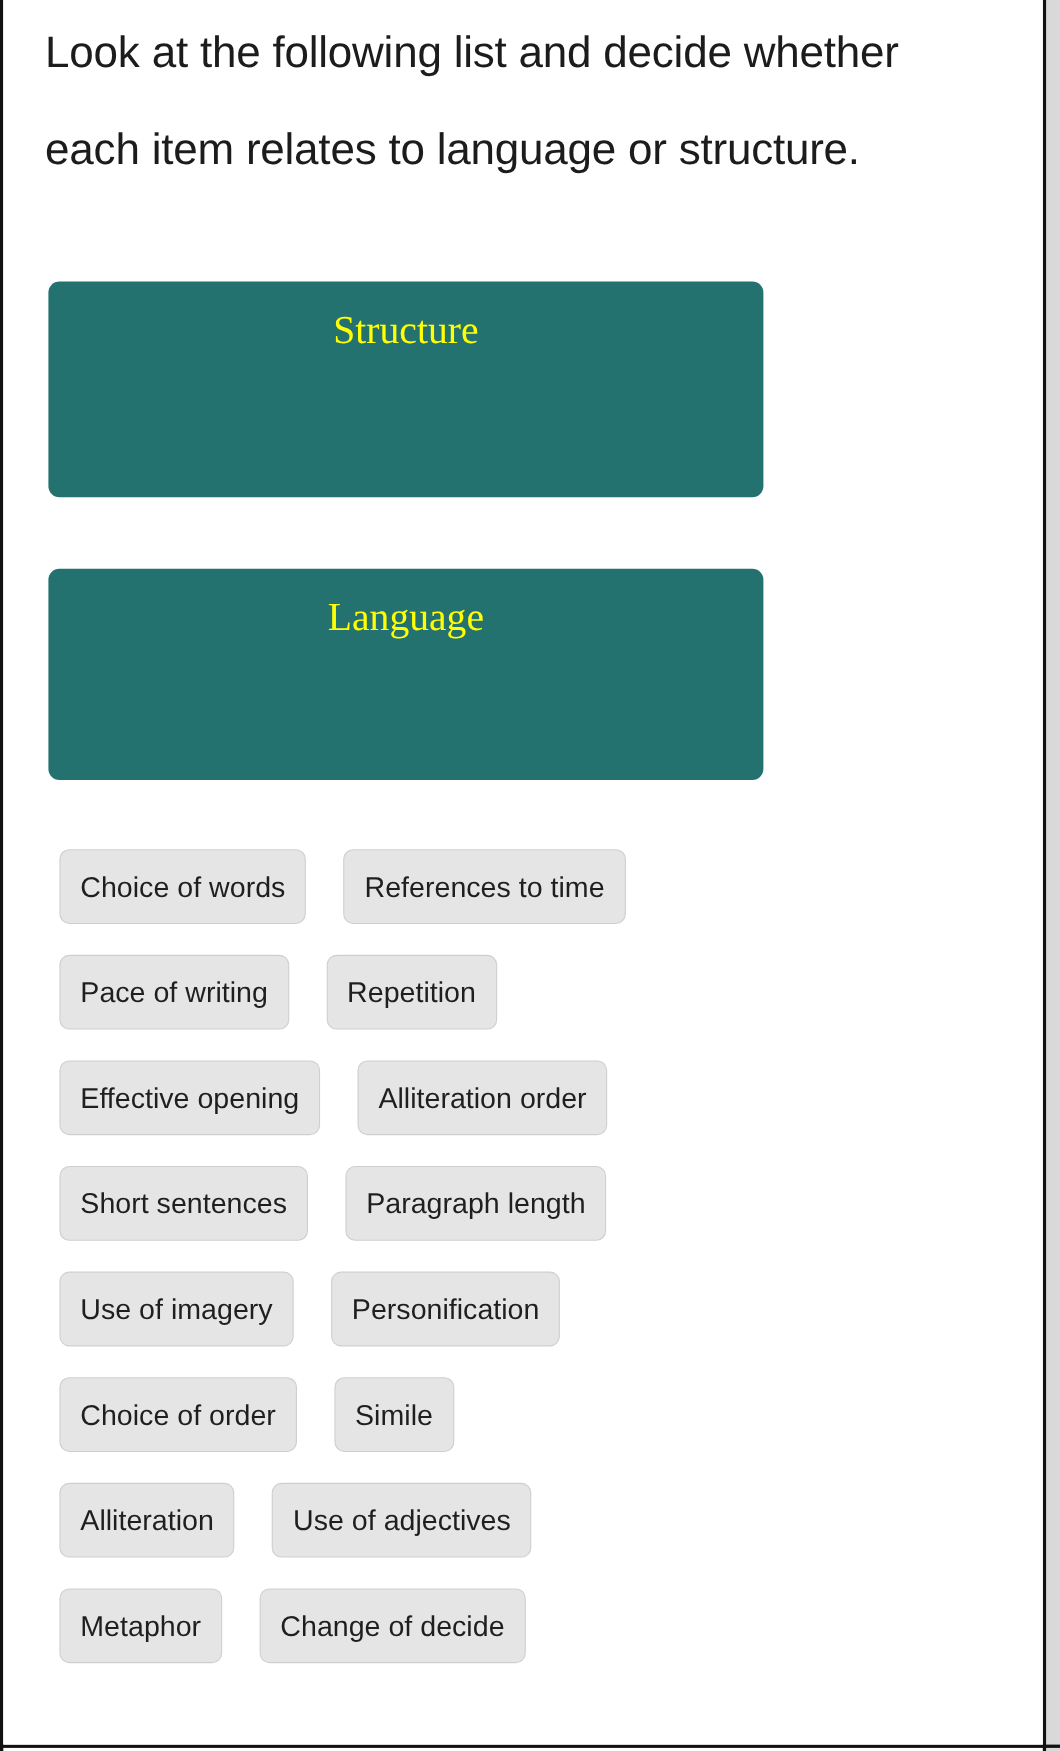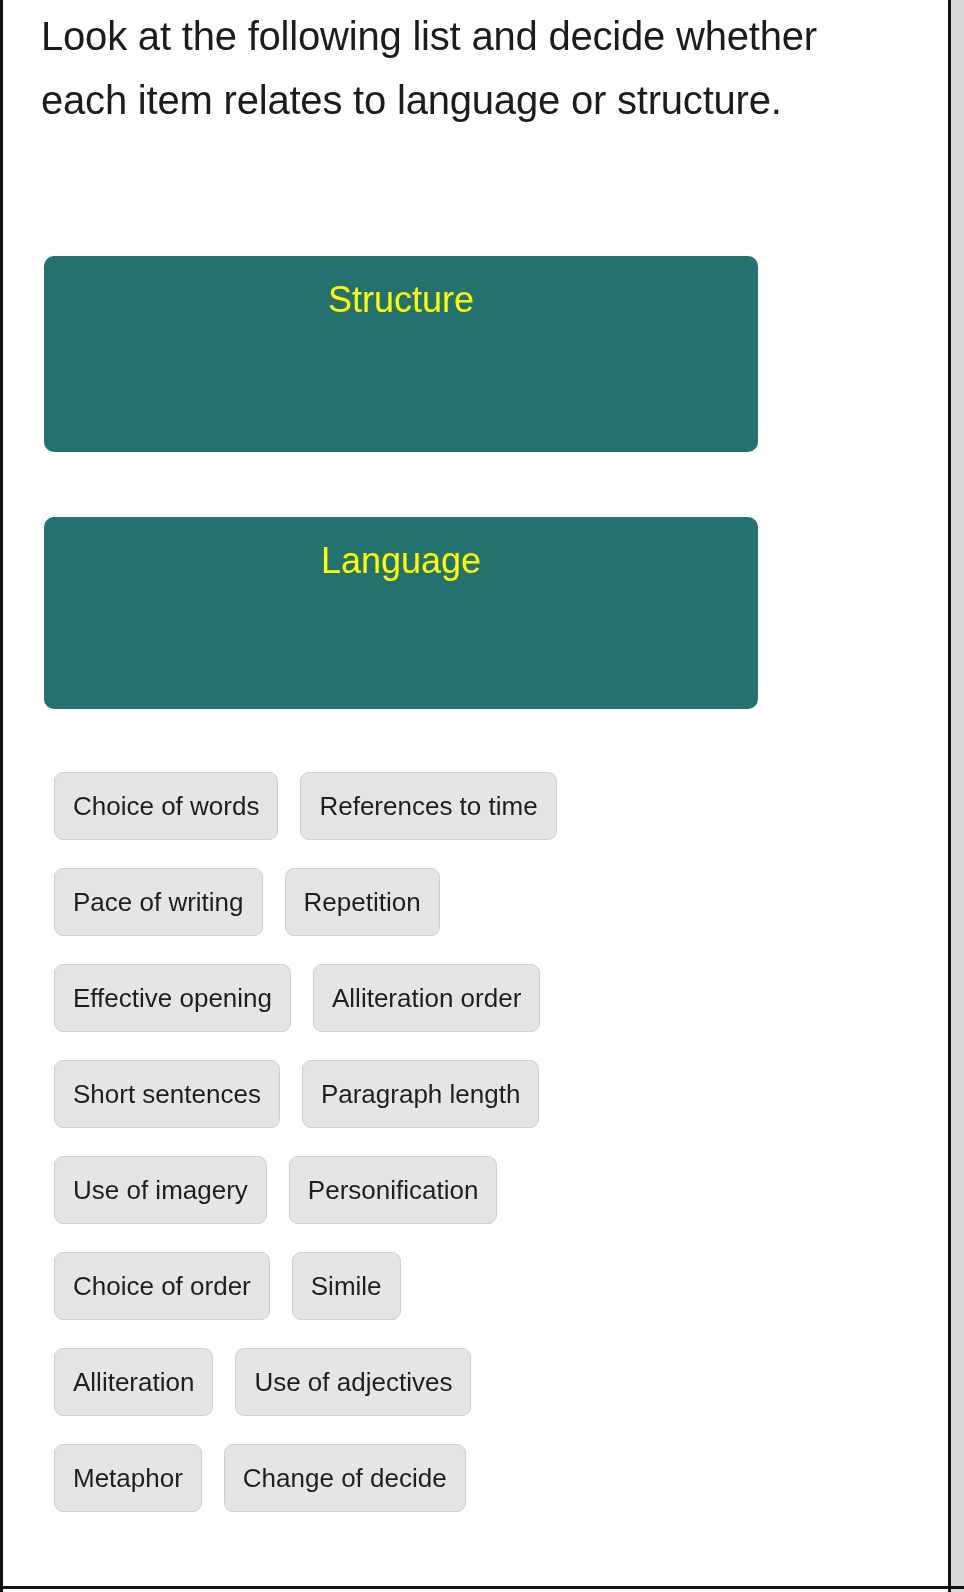--- a/index.html
+++ b/index.html
@@ -45,38 +45,39 @@
     overflow: hidden;
   }
 
   
   .prompt {
     position: absolute;
     left: 38px;
     top: 4px;
     width: 860px;
     font-size: 40px;
-    line-height: 64px;
+    line-height: 88px;
     font-weight: 400;
     color: #1c1c1c;
     letter-spacing: -0.2px;
   }
 
   
   .dropzone {
     position: absolute;
     left: 41px;
-    width: 714px;
+    width: 650px;
     background: #24726f;
     border-radius: 10px;
     color: #ffff00;
     font-size: 36px;
     line-height: 1;
     text-align: center;
     padding-top: 26px;
+    font-family: Liberation Serif, serif;
   }
   .dropzone.structure { top: 256px; height: 196px; }
   .dropzone.language  { top: 493px; height: 192px; margin-top: 24px; }
 
   .dropzone-label {
     display: block;
     color: #ffff00;
     font-size: 36px;
     font-weight: 400;
   }
@@ -84,21 +85,21 @@
   
   .chip-tray {
     position: absolute;
     left: 41px;
     top: 772px;
     width: 880px;
   }
   .chip-row {
     display: flex;
     align-items: flex-start;
-    gap: 22px;
+    gap: 34px;
     margin-bottom: 28px;
     padding-left: 10px;
   }
   .chip {
     display: inline-flex;
     align-items: center;
     justify-content: center;
     height: 68px;
     padding: 0 18px;
     background: #e5e5e5;

